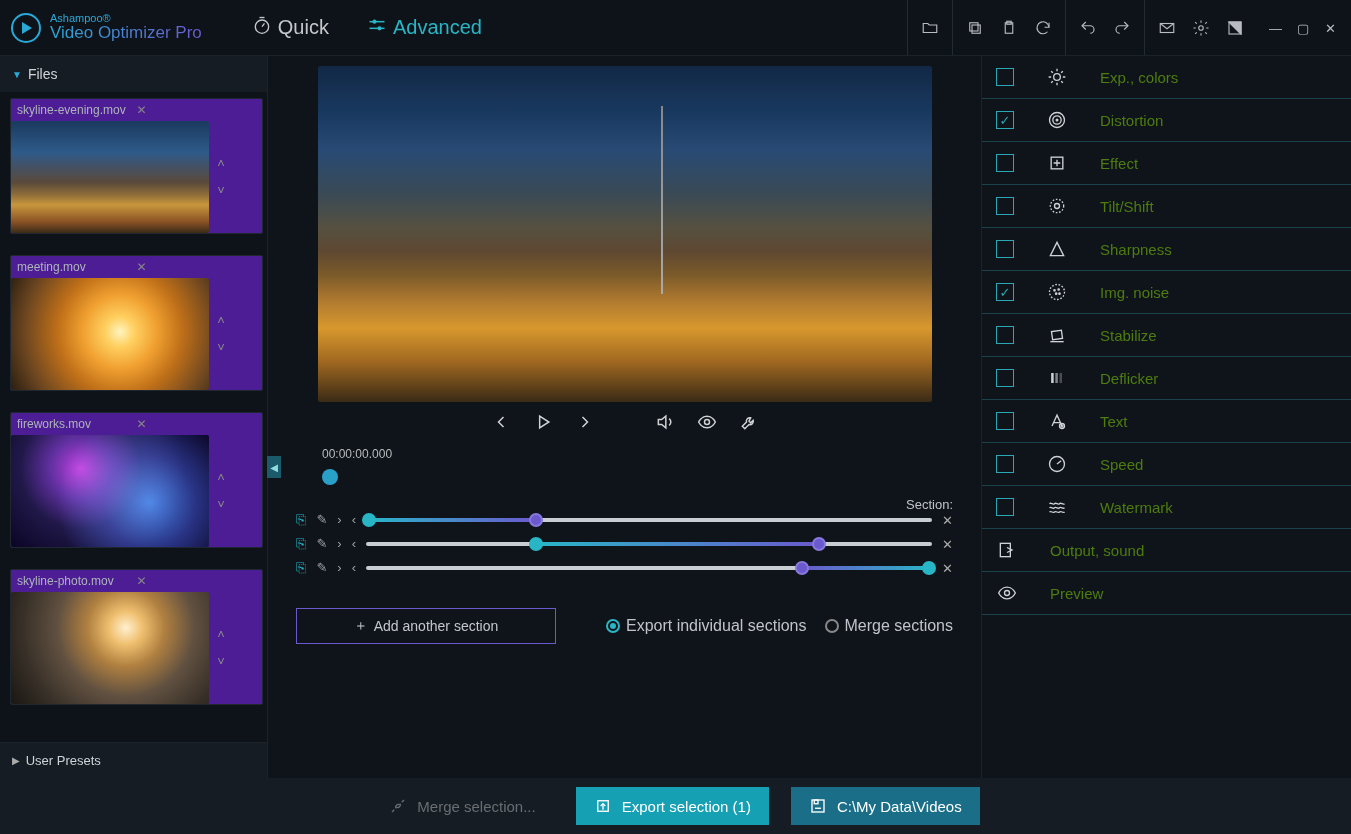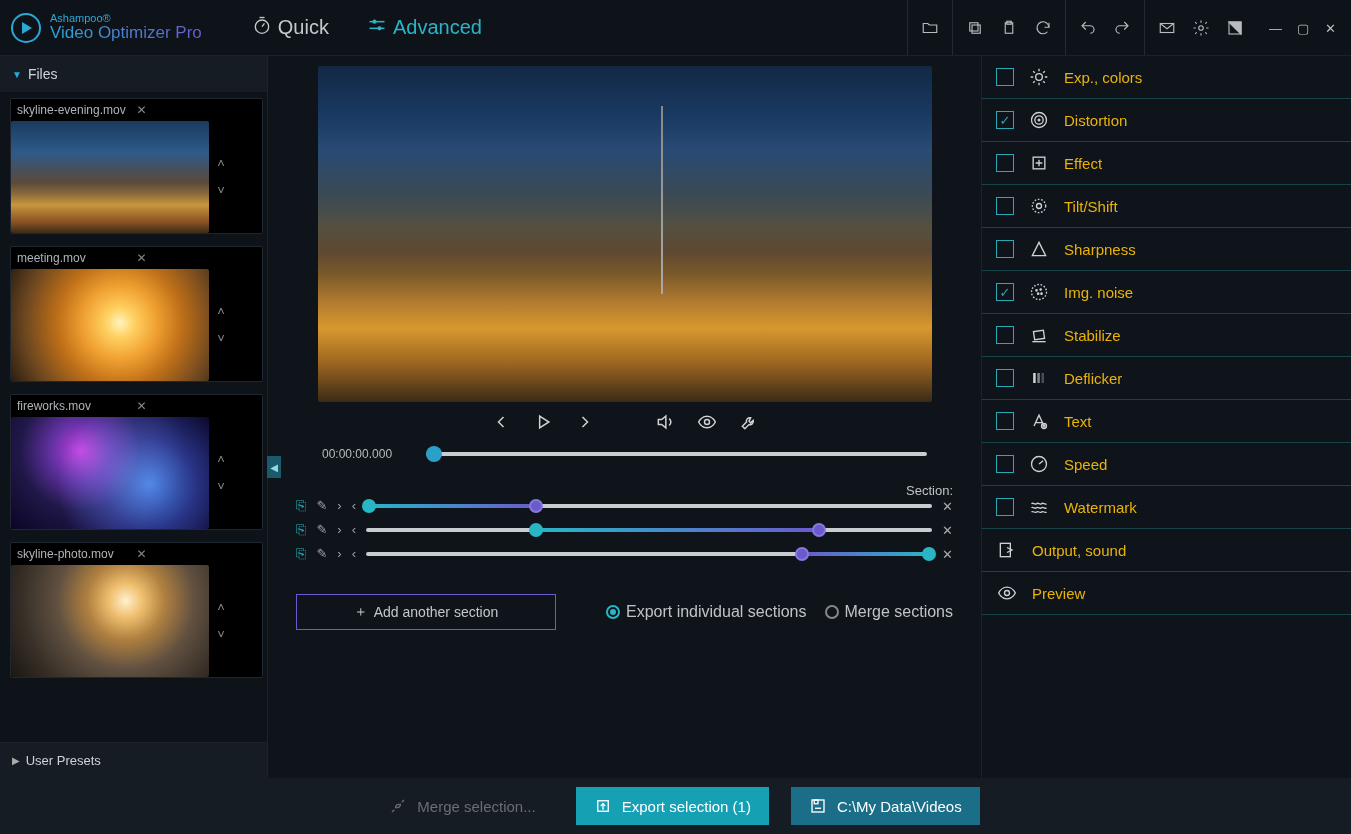--- a/index.html
+++ b/index.html
@@ -41,21 +41,21 @@
 .win-controls { display: flex; gap: 14px; padding: 0 12px; }
 .win-ctl { width: 14px; height: 14px; cursor: pointer; color: #b8bcc0; }
 
 
 .main-area { flex: 1; display: flex; min-height: 0; }
 .sidebar-left { width: 268px; background: #0e1319; border-right: 1px solid #1a222b; display: flex; flex-direction: column; }
 .collapsible-header { padding: 10px 12px; display: flex; align-items: center; gap: 6px; background: #151c24; font-size: 14px; cursor:pointer;}
 .collapsible-header .tri { color:#2aa8d6; font-size:10px;}
 .file-list { flex: 1; overflow: auto; padding: 6px 4px 6px 10px; position:relative;}
 .file-list::-webkit-scrollbar{width:6px;} .file-list::-webkit-scrollbar-thumb{background:#2a3340;}
-.file-item { margin-bottom: 12px; background: #000000; border: 1px solid #1f2731; border-radius: 2px; }
+.file-item { margin-bottom: 21px; background: #4c1d95; border: 1px solid #1f2731; border-radius: 2px; }
 .file-item-head { display: flex; align-items: center; padding: 4px 6px; font-size: 12px; color: #aeb4b9;}
 .file-item-head span { flex: 1; }
 .file-close { cursor: pointer; color: #888; }
 .file-body { display:flex; }
 .thumb { width: 198px; height: 112px; background:#222; border-radius:2px; }
 .thumb.city { background: linear-gradient(to bottom, #1a3a5e 0%, #2e5a8a 28%, #465060 42%, #5a4a3a 55%, #8a6a3a 65%, #c8963c 75%, #8a5225 90%, #3a2a18 100%); }
 .thumb.sunset { background: radial-gradient(circle at 55% 48%, #fff4c0 0%, #ffd060 12%, #f0a030 30%, #c07018 50%, #6a4520 78%, #2a1e10 100%); }
 .thumb.fireworks { background: radial-gradient(circle at 35% 30%, #c040e0 0%, #6030a0 20%, #201848 40%, #0a0424 70%), radial-gradient(circle at 70% 60%, #4080e0 0%, #203070 30%, transparent 60%); background-blend-mode: screen; }
 .thumb.photo { background: radial-gradient(circle at 58% 32%, #fff0d0 0%, #f0c070 12%, #b08040 28%, #605040 50%, #383028 75%, #1a1612 100%); }
 .file-arrows { width: 24px; display: flex; flex-direction: column; justify-content: center; align-items: center; gap: 12px; color: #888; }
@@ -66,21 +66,21 @@
 
 
 .center { flex: 1; display: flex; flex-direction: column; background: #0f141a; position:relative; }
 .collapse-left-handle { position:absolute; left:-1px; top:400px; width:14px; height:22px; background:#1a5a6a; display:flex;align-items:center;justify-content:center; cursor:pointer; font-size:10px; color:#8cdce0;}
 .preview-area { padding: 10px 26px 4px 26px; }
 .preview-img { width: 614px; height: 336px; margin: 0 auto; background: linear-gradient(to bottom, #122845 0%, #1a3a62 15%, #284a74 25%, #3a4a56 38%, #555040 48%, #5e4832 55%, #7a5a2a 62%, #b07a30 70%, #d8982e 78%, #a06820 88%, #3a2a16 100%); border-radius:2px; position:relative;}
 .preview-img::after{content:"";position:absolute;left:56%;top:12%;width:2px;height:56%;background:linear-gradient(#888,#aaa);} 
 .playback-controls { display: flex; justify-content: center; gap: 22px; padding: 10px 0 6px 0; }
 .pbc { cursor: pointer; color: #cfd2d5; }
 .pbc svg{width:20px;height:20px;stroke:#cfd2d5;fill:none;stroke-width:1.8;}
-.timeline-row { display: flex; align-items: center; gap: 14px; padding: 6px 28px 14px 28px; }
+.timeline-row { display: flex; align-items: flex-start; gap: 14px; padding: 6px 28px 14px 28px; flex-direction: column; }
 .timecode { font-size: 12px; color: #b8bcbe; width:90px;}
 .timeline { flex: 1; height: 4px; background: #c8cdd1; border-radius: 2px; position:relative;}
 .timeline .thead { position:absolute; left:0; top:-6px; width:16px; height:16px; border-radius:50%; background:#28a0c8; }
 
 .section-area { padding: 4px 28px 14px 28px; }
 .section-label { text-align: right; font-size: 13px; color: #c0c4c8; margin-bottom: 0; }
 .section-row { display: flex; align-items: center; gap: 10px; margin-bottom: 8px; }
 .srow-icons { display: flex; gap: 10px; color:#9aa0a5; }
 .srow-icons span{cursor:pointer;}
 .range-slider { flex: 1; height: 4px; background: #c8cdd1; border-radius: 2px; position: relative; }
@@ -95,21 +95,21 @@
 .add-section-row { display: flex; align-items: center; padding: 10px 28px 12px 28px; gap: 20px;}
 .add-section-btn { border: 1px solid #6a5acd; color: #c4c8cc; padding: 8px 14px; cursor: pointer; display:flex; align-items:center; gap:6px; width:260px; justify-content:center; font-size:14px;}
 .export-opts { margin-left:auto; display:flex; gap:18px; font-size:16px; color:#c0c4c8;}
 .radio{display:inline-flex;align-items:center;gap:6px;cursor:pointer;}
 .radio .rdot{width:14px;height:14px;border-radius:50%;border:2px solid #28b6c7;display:inline-flex;align-items:center;justify-content:center;}
 .radio.on .rdot::after{content:"";width:6px;height:6px;border-radius:50%;background:#28b6c7;}
 .radio.off .rdot{border-color:#888;}
 
 
 .sidebar-right { width: 370px; background: #0f141a; border-left: 1px solid #1a222b; overflow:auto;}
-.effect-row { display: flex; align-items: center; gap: 14px; padding: 10px 14px; border-bottom: 1px solid #1a424a; cursor:pointer; font-size:15px; color:#eab308;}
+.effect-row { display: flex; align-items: center; gap: 32px; padding: 10px 14px; border-bottom: 1px solid #1a424a; cursor:pointer; font-size:15px; color:#4d7c0f;}
 .effect-row .cb { width:18px;height:18px;border:1.5px solid #2aa8b6;display:flex;align-items:center;justify-content:center;}
 .effect-row .cb.checked::after{content:"✓";color:#2aa8b6;font-size:13px;}
 .effect-row .ef-icon { width:22px;height:22px;display:flex;align-items:center;justify-content:center;}
 .effect-row .ef-icon svg{width:20px;height:20px;stroke:#cfd2d5;fill:none;stroke-width:1.6;}
 .effect-row.simple { padding-left:14px; }
 .effect-row.simple .ef-icon{margin-left:0;}
 
 
 .bottombar { height: 56px; background: #151c24; display: flex; align-items: center; justify-content: center; gap: 22px; }
 .btm-btn { display: flex; align-items: center; gap: 10px; padding: 10px 18px; font-size: 15px; font-weight: 500; cursor: pointer; }

